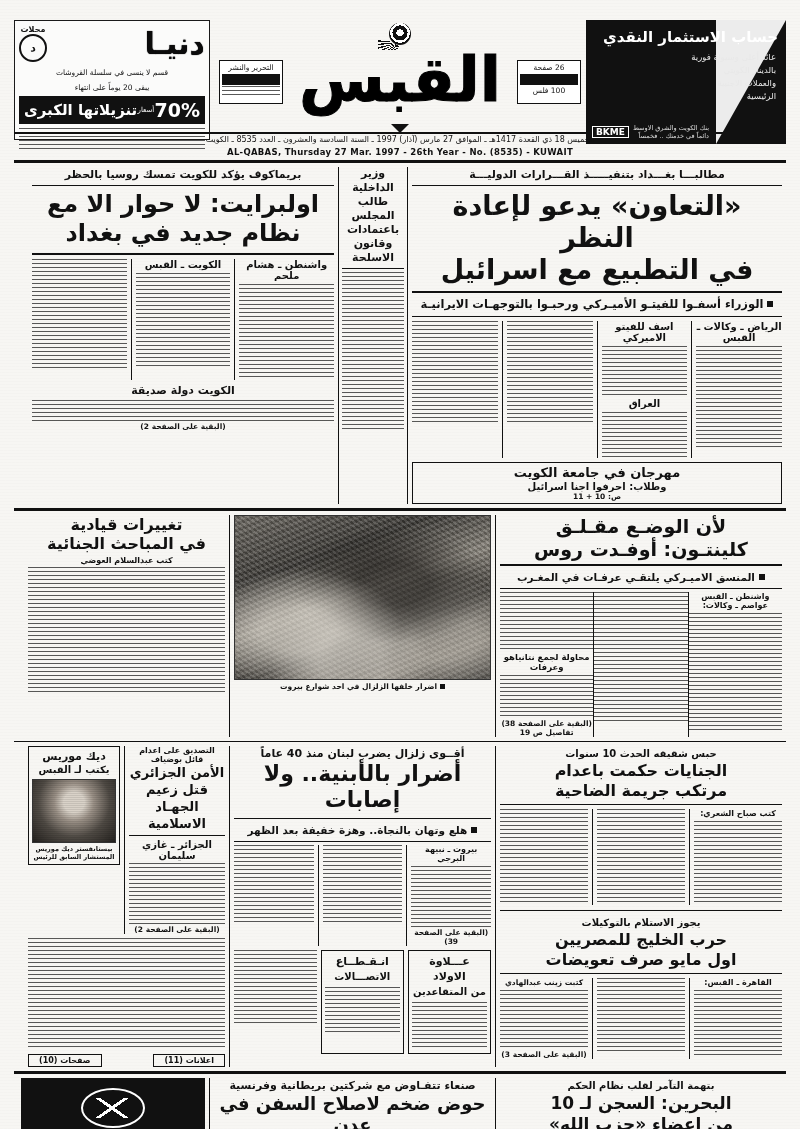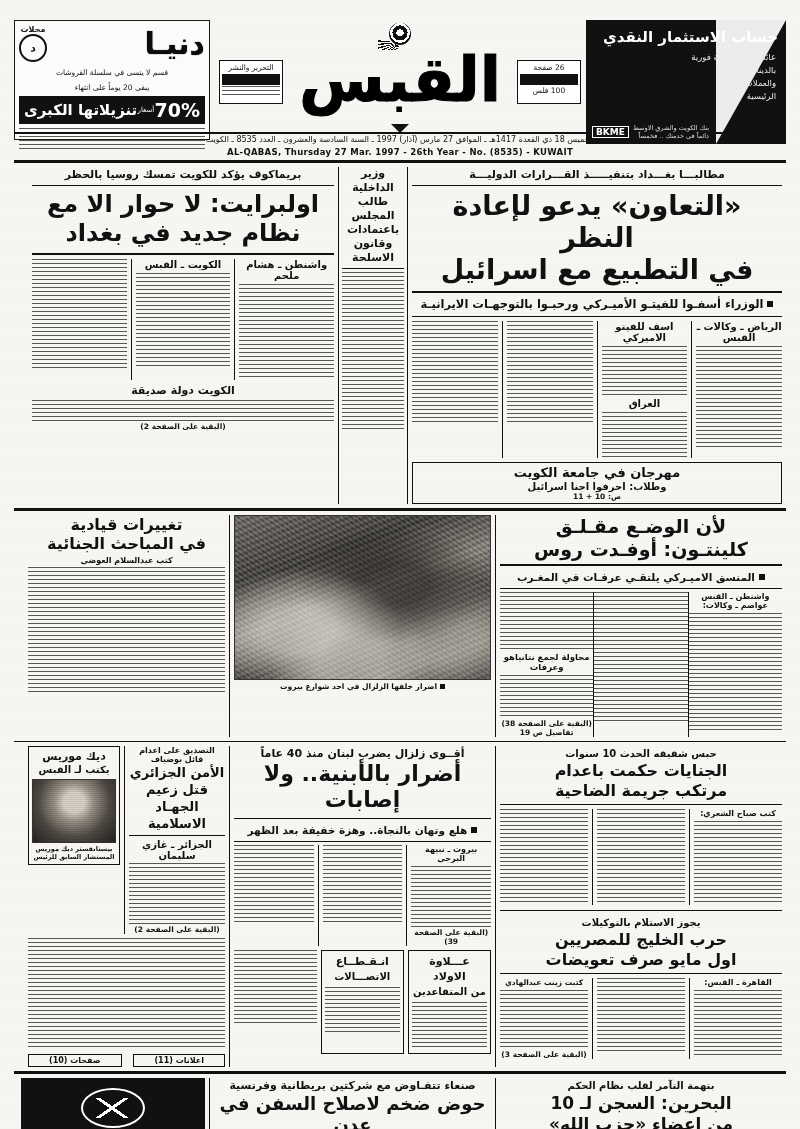--- a/index.html
+++ b/index.html
@@ -193,21 +193,21 @@
   .lexus .mark::before{
     content:""; position:absolute; left:12px; top:8px; width:34px;height:20px;
     background:
       linear-gradient(35deg, transparent 46%, #fff 46% 54%, transparent 54%),
       linear-gradient(-35deg, transparent 46%, #fff 46% 54%, transparent 54%);
   }
 
   .boxed { border:1.2px solid #111; padding:3px; }
 
   .teaser-row { display:flex; justify-content:space-between; align-items:center; font-size:8px; font-weight:bold; }
-  .teaser-row .cell { border:1px solid #111; padding:1px 20px; }
+  .teaser-row .cell { border:1px solid #111; padding:1px 10px; }
 
   .minihead { font-size:12px; font-weight:bold; text-align:center; line-height:15px; }
   .sect-title { font-size:10px; font-weight:bold; text-align:center; }
 </style>
 </head>
 <body>
 
 <div class="page">
 <div class="paper-inner">
 

